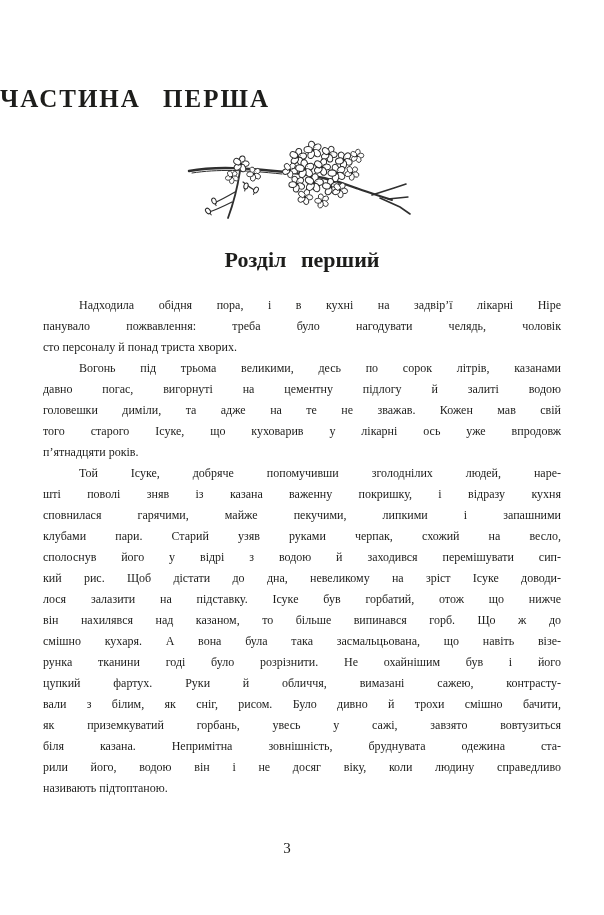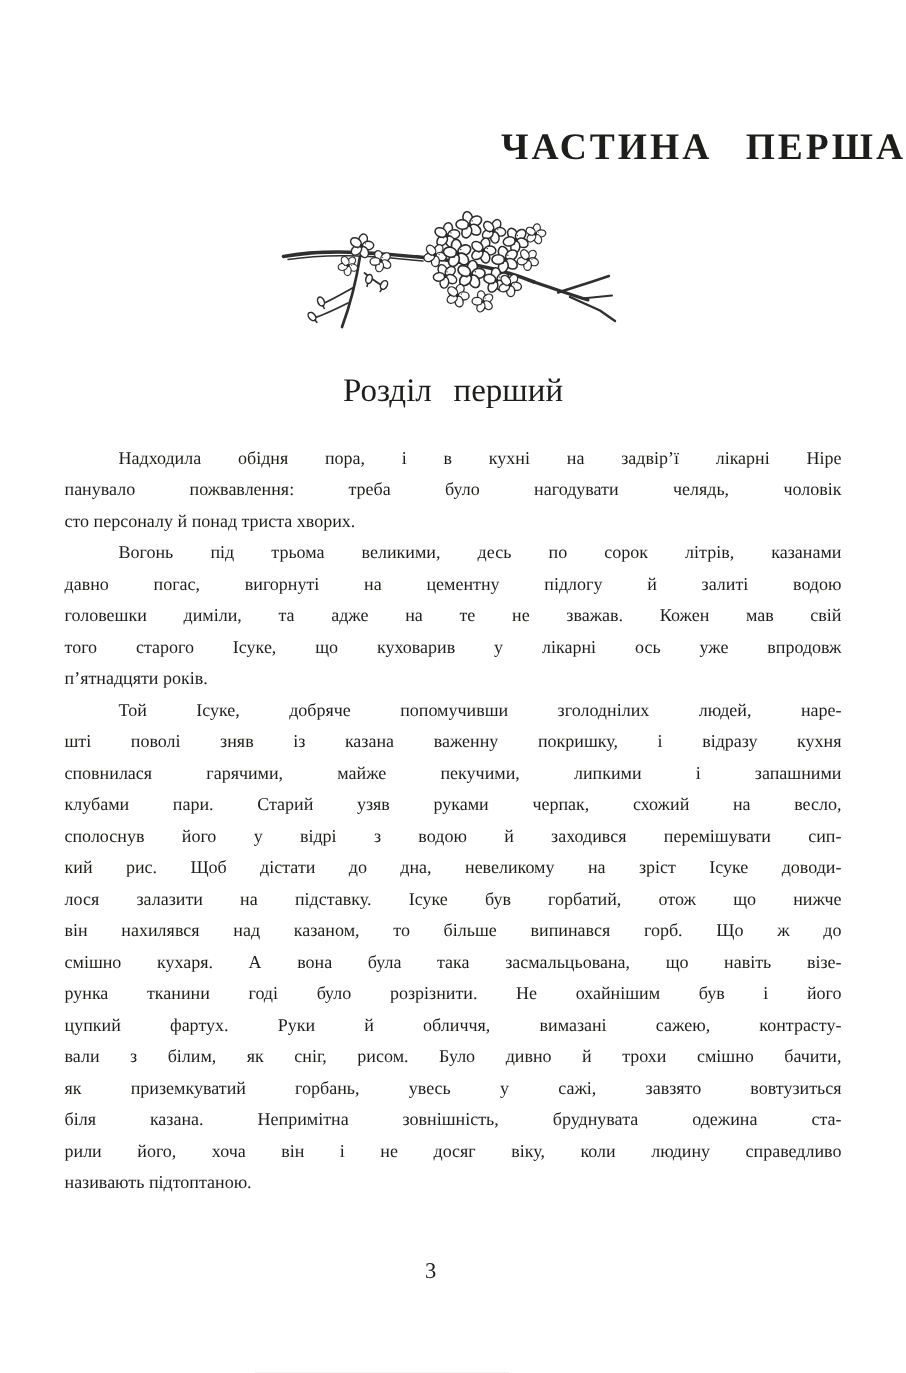--- a/index.html
+++ b/index.html
@@ -8,38 +8,38 @@
     width: 604px;
     height: 915px;
     margin: 0 auto;
     background: #ffffff;
     font-family: "Liberation Serif", "DejaVu Serif", serif;
     color: #1d1d1b;
     overflow: hidden;
   }
   .part-title {
     padding-top: 84px;
-    text-align: right;
+    text-align: left;
     font-size: 25px;
     font-weight: 700;
     letter-spacing: 2px;
     word-spacing: 14px;
     line-height: 30px;
     font-family: Liberation Serif, serif;
   }
   .illustration {
     margin-top: 26px;
     text-align: center;
     height: 90px;
   }
   .chapter-title {
     margin-top: 17px;
     text-align: center;
     font-size: 22px;
-    font-weight: 400;
+    font-weight: 700;
     word-spacing: 9px;
     line-height: 26px;
   }
   .body-text {
     width: 518px;
     margin: 22px auto 0 auto;
     font-size: 12px;
     line-height: 21px;
   }
   .para { margin: 0; padding: 0; }
@@ -153,20 +153,20 @@
         <span class="line">сполоснув його у відрі з водою й заходився перемішувати сип-</span>
         <span class="line">кий рис. Щоб дістати до дна, невеликому на зріст Ісуке доводи-</span>
         <span class="line">лося залазити на підставку. Ісуке був горбатий, отож що нижче</span>
         <span class="line">він нахилявся над казаном, то більше випинався горб. Що ж до</span>
         <span class="line">смішно кухаря. А вона була така засмальцьована, що навіть візе-</span>
         <span class="line">рунка тканини годі було розрізнити. Не охайнішим був і його</span>
         <span class="line">цупкий фартух. Руки й обличчя, вимазані сажею, контрасту-</span>
         <span class="line">вали з білим, як сніг, рисом. Було дивно й трохи смішно бачити,</span>
         <span class="line">як приземкуватий горбань, увесь у сажі, завзято вовтузиться</span>
         <span class="line">біля казана. Непримітна зовнішність, бруднувата одежина ста-</span>
-        <span class="line">рили його, хоча він і не досяг віку, коли людину справедливо</span>
+        <span class="line">рили його, водою він і не досяг віку, коли людину справедливо</span>
         <span class="line last">називають підтоптаною.</span>
       </p>
     </div>
 
   <div class="page-number">3</div>
 
 </div>
 
 </body></html>

